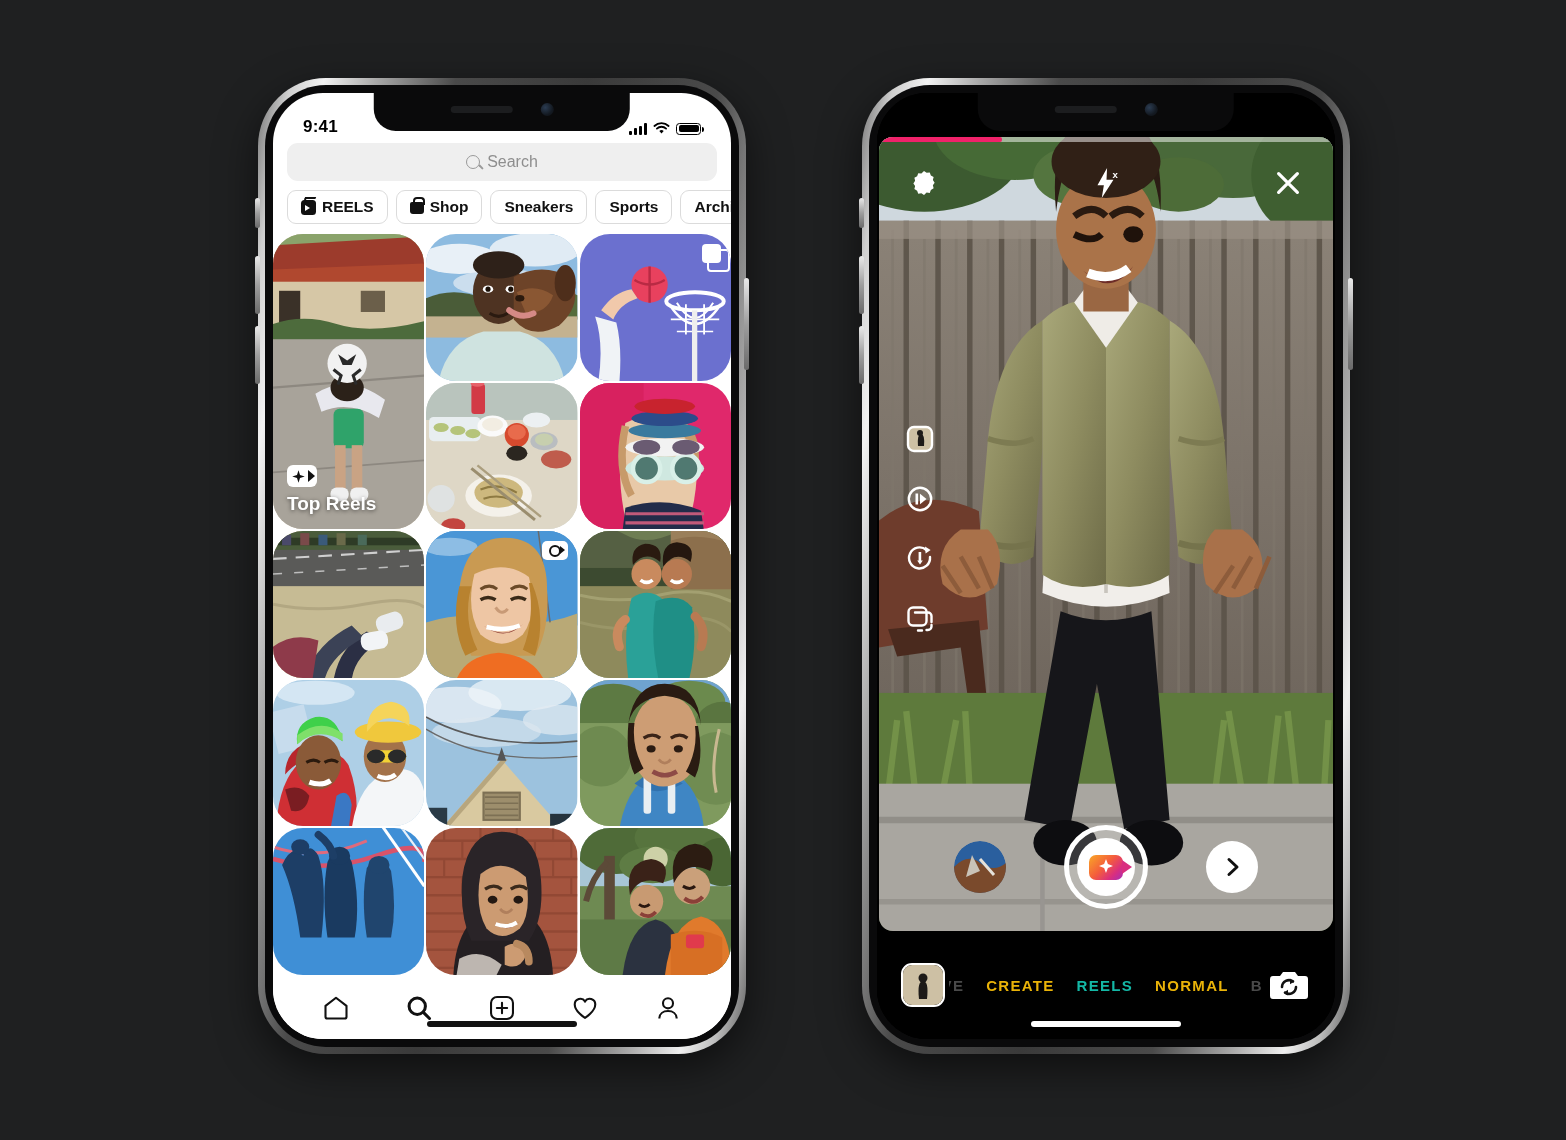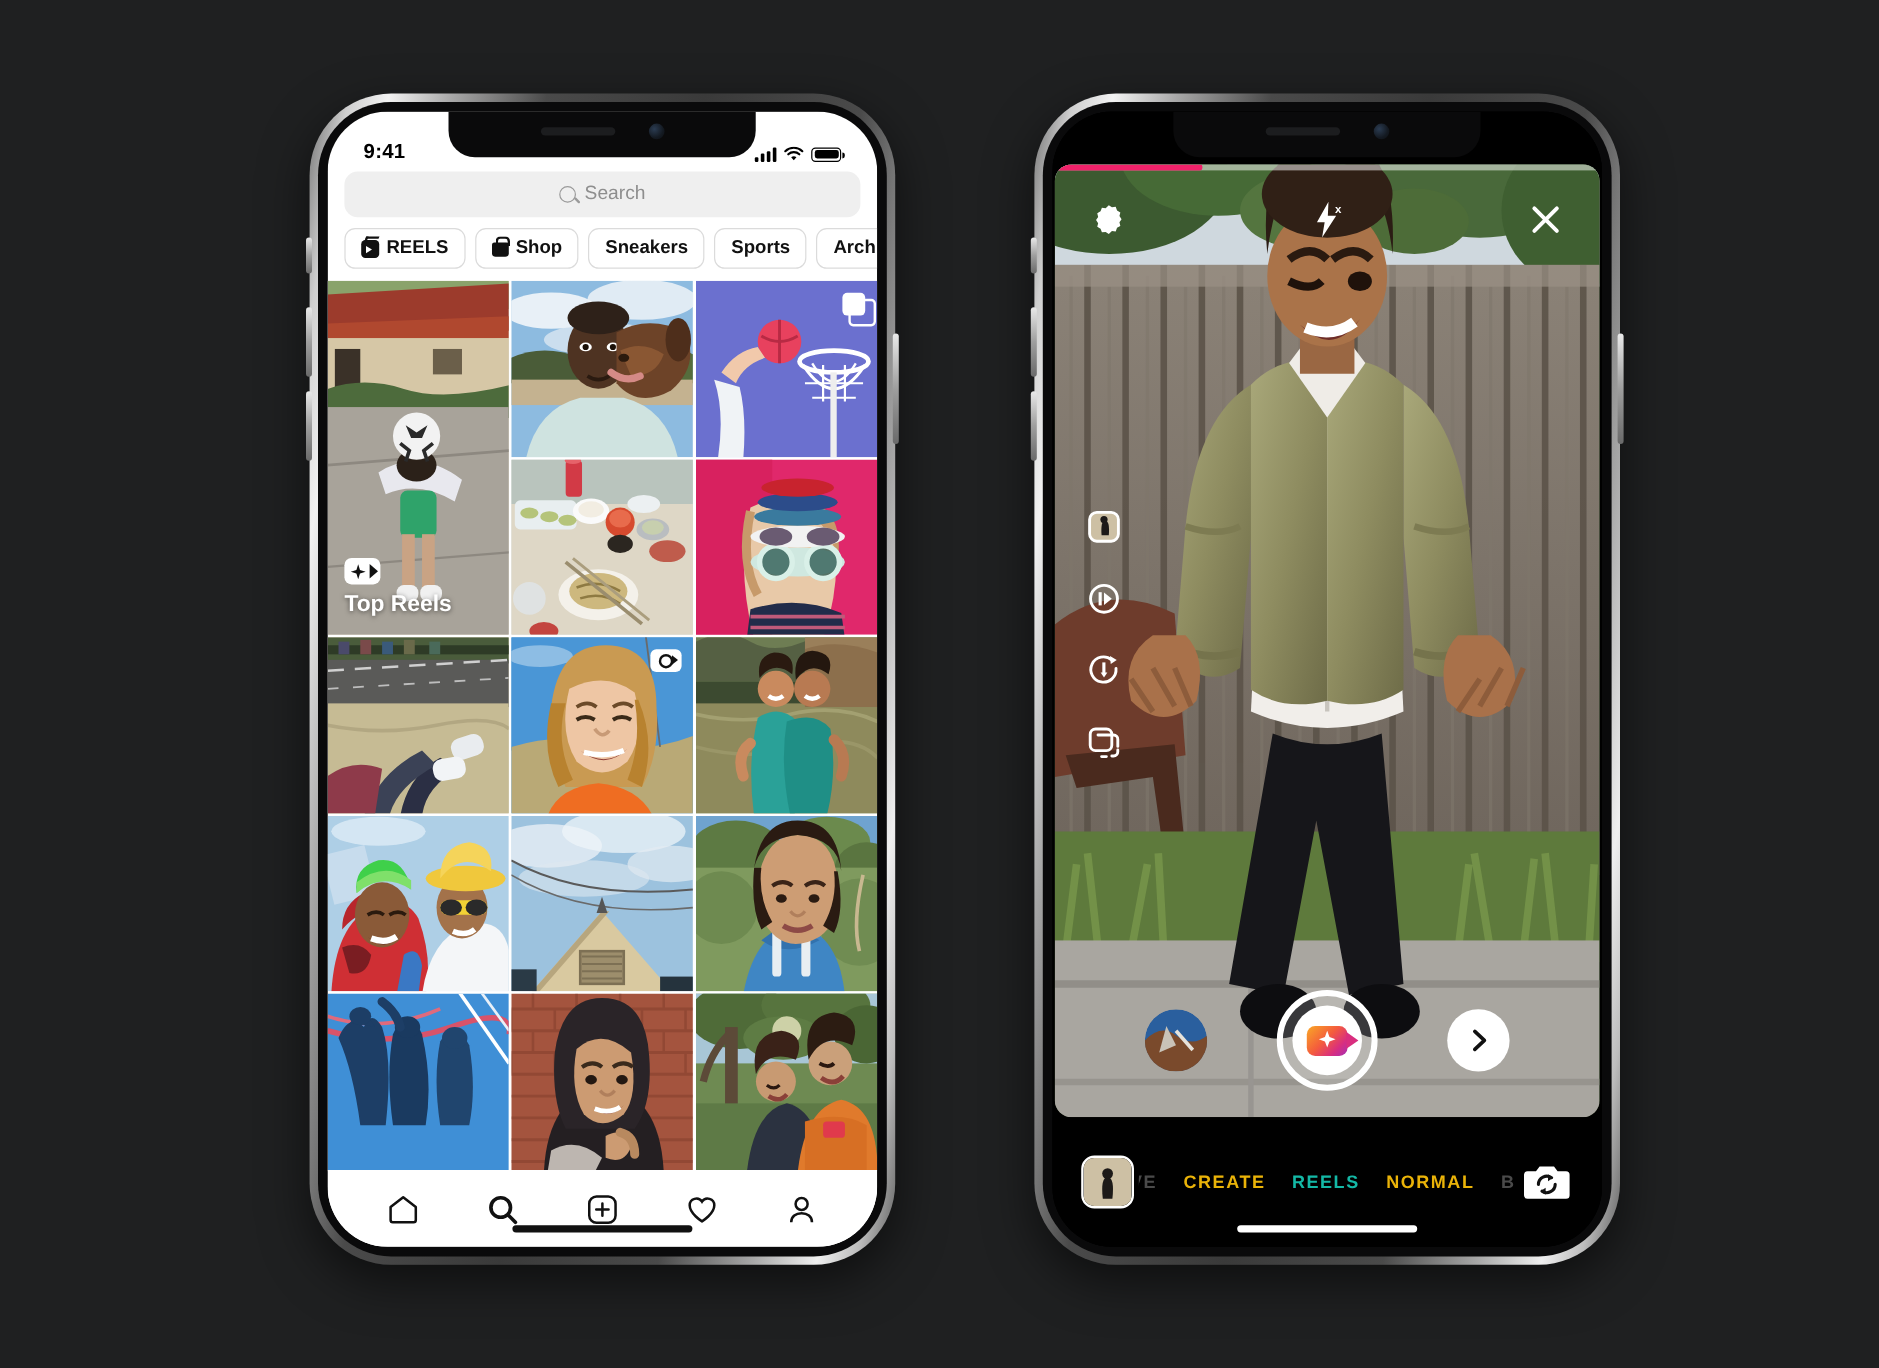--- a/index.html
+++ b/index.html
@@ -92,21 +92,21 @@
   .ico-igtv::before{content:"";position:absolute;left:3px;top:-3px;width:9px;height:4px;
     border-top:2px solid #111;border-left:2px solid #111;transform:skewX(-22deg);}
   .ico-igtv::after{content:"";position:absolute;left:4px;top:5px;width:0;height:0;
     border-left:5px solid #fff;border-top:3px solid transparent;border-bottom:3px solid transparent;}
   .ico-shop { width:14px;height:12px;background:#111;border-radius:2px 2px 3px 3px;position:relative;flex:0 0 auto;margin-top:2px;}
   .ico-shop::before{content:"";position:absolute;left:3px;top:-5px;width:8px;height:6px;
     border:2px solid #111;border-bottom:none;border-radius:4px 4px 0 0;}
 
   .grid { flex: 1 1 auto; display: grid; grid-template-columns: repeat(3,1fr);
           grid-auto-rows: 1fr; gap: 2px; background:#fff; overflow: hidden; position: relative; }
-  .cell { position: relative; overflow: hidden; }
+  .cell { position: relative; overflow: hidden; border-radius: 30px; }
   .cell > svg { position:absolute; inset:0; width:100%; height:100%; display:block; }
   .cell-tall { grid-row: span 2; }
 
   .badge-multi {
     position:absolute; top:10px; right:10px; width:19px;height:19px;
     border-radius:4px; background:#fff; z-index:5;
     box-shadow: 6px 6px 0 -3px rgba(255,255,255,.0);
   }
   .badge-multi::after{content:"";position:absolute;left:5px;top:5px;width:19px;height:19px;
     border:2.2px solid #fff;border-radius:4px;}

